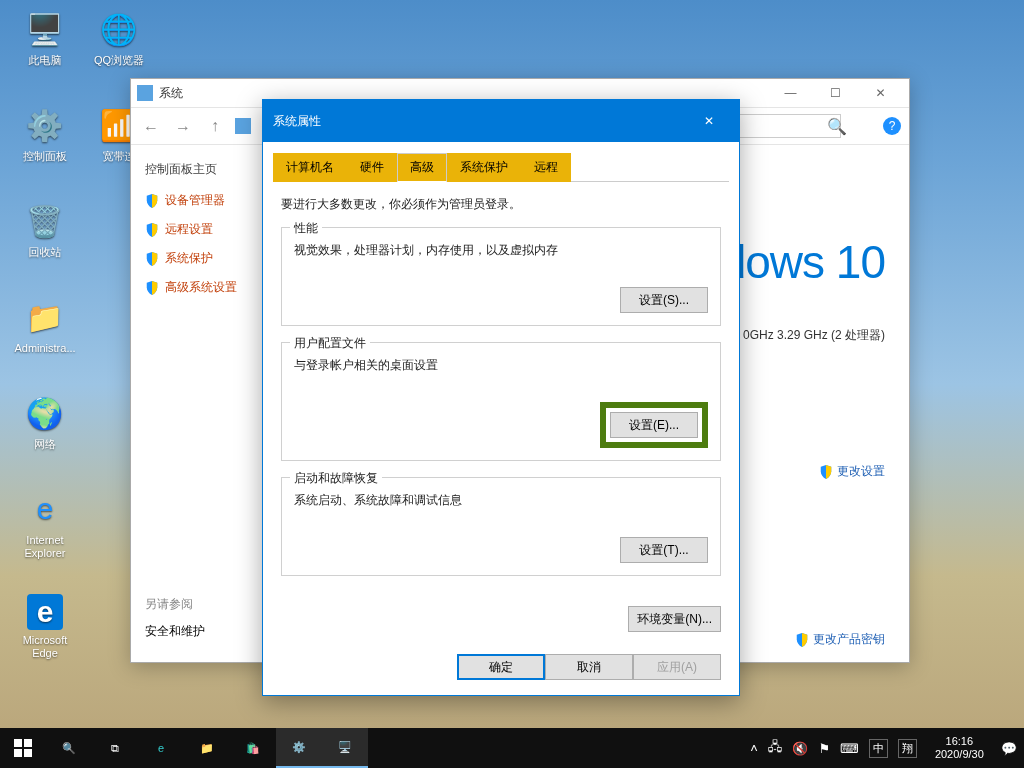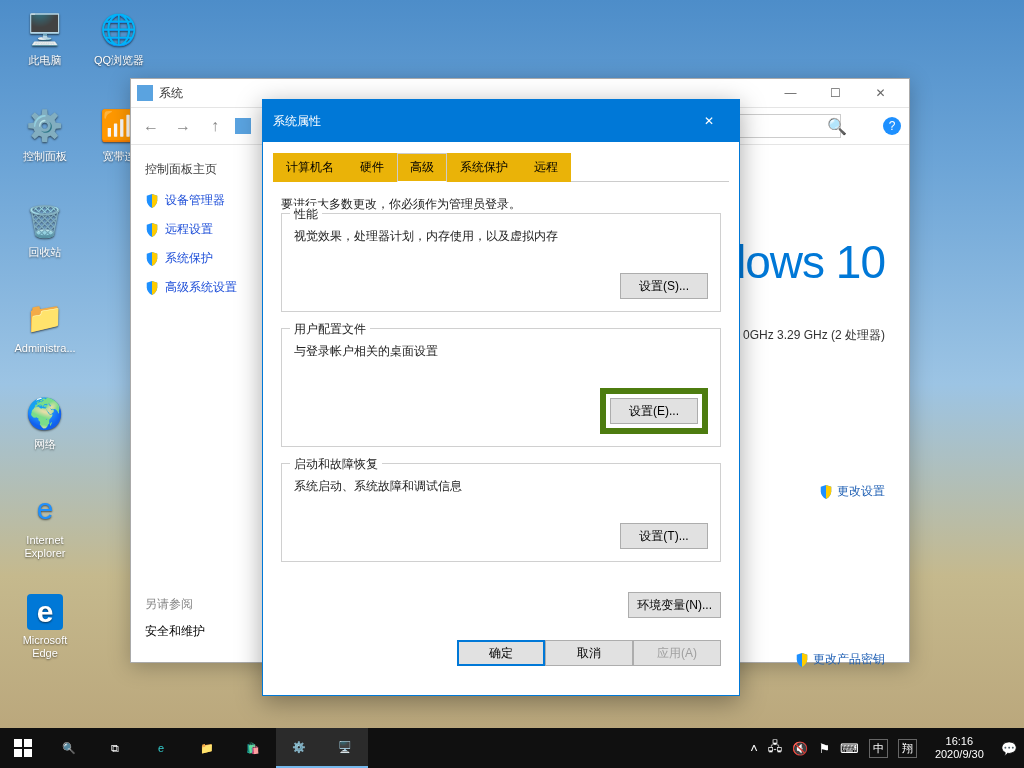--- a/index.html
+++ b/index.html
@@ -20,40 +20,40 @@
 .win-system .winbtn { width: 45px; height: 28px; display: flex; align-items: center; justify-content: center; font-size: 12px; color: #666; cursor: pointer; }
 .win-system .toolbar { height: 38px; border-top: 1px solid #e5e5e5; border-bottom: 1px solid #e5e5e5; display: flex; align-items: center; padding: 0 8px; gap: 8px; }
 .win-system .navbtn { width: 24px; height: 24px; display: flex; align-items:center; justify-content:center; color:#888; cursor:pointer; }
 .win-system .addr { flex:1; display:flex; align-items:center; gap:6px; font-size:12px; color:#333; }
 .win-system .addr .chip { display:flex; align-items:center; gap:4px; }
 .win-system .search { width: 140px; height: 24px; border:1px solid #ccc; font-size:12px; padding:0 20px 0 6px; position:relative; }
 .win-system .help { width:18px; height:18px; border-radius:50%; background:#1e90ff; color:#fff; font-size:12px; display:flex; align-items:center; justify-content:center; margin-left:6px; cursor:pointer; }
 .win-system .body { display:flex; height: calc(100% - 66px); }
 .sidebar { width: 180px; padding: 16px 14px; font-size: 12px; }
 .sidebar .heading { color:#404040; margin-bottom: 14px; }
-.sidebar .link { display:flex; align-items:center; gap:6px; color:#1d4ed8; margin-bottom: 12px; cursor:pointer; }
+.sidebar .link { display:flex; align-items:center; gap:6px; color:#c2410c; margin-bottom: 12px; cursor:pointer; }
 .sidebar .shield { width:14px; height:14px; display:inline-block; }
 .sidebar .also { margin-top: 300px; color:#888; }
 .sidebar .also2 { color:#000000; margin-top:10px; cursor:pointer; }
 .content { flex:1; padding: 16px 20px 16px 0; position:relative; }
 .brand { position:absolute; right:24px; top:90px; font-size:46px; font-weight:300; color:#0078d7; letter-spacing:-1px; }
 .spec { position:absolute; right:24px; top:182px; font-size:12px; color:#333; }
-.changelink { position:absolute; right:24px; font-size:12px; color:#1e5fb4; display:flex; align-items:center; gap:4px; cursor:pointer;margin-top:20px; }
+.changelink { position:absolute; right:24px; font-size:12px; color:#1e5fb4; display:flex; align-items:center; gap:4px; cursor:pointer; }
 .changelink.one { top: 318px; }
 .changelink.two { top: 486px; }
 
 
 .dlg { position:absolute; left: 262px; top: 99px; width: 478px; height: 597px; background:#fff; border:1px solid #0078d7; box-shadow: 0 6px 24px rgba(0,0,0,.35); }
 .dlg .dlg-title { height: 42px; background:#0078d7; color:#ffffff; display:flex; align-items:center; padding:0 10px; font-size:12px; }
 .dlg .dlg-close { margin-left:auto; width:40px; height:30px; display:flex; align-items:center; justify-content:center; cursor:pointer; }
 .dlg .tabs { display:flex; border-bottom:1px solid #ccc; margin: 10px 10px 0; font-size:12px; }
 .dlg .tab { padding: 5px 12px; border:1px solid transparent; border-bottom:none; cursor:pointer; position:relative; top:1px; background:#eab308; }
 .dlg .tab.active { border-color:#ccc; border-bottom:1px solid #fff; }
 .dlg .panel { padding: 14px 18px; font-size:12px; color:#222; }
-.dlg .hint { }
+.dlg .hint { margin-bottom: 14px; }
 .groupbox { border:1px solid #d0d0d0; padding: 14px 12px 12px; margin-bottom: 16px; position:relative; }
 .groupbox .legend { position:absolute; top:-8px; left:8px; background:#fff; padding:0 4px; font-size:12px; }
 .groupbox .desc { margin-bottom: 28px; }
 .groupbox .btnrow { text-align: right; }
 .btn { min-width: 88px; height: 26px; border:1px solid #adadad; background:#e1e1e1; font-size:12px; padding:0 8px; cursor:pointer; }
 .btn.primary { border:2px solid #0078d7; background:#e1e1e1; }
 .btn.disabled { color:#a0a0a0; cursor:default; }
 .highlight { border:6px solid #4d7c0f; padding:4px; display:inline-block; }
 .dlg .envrow { text-align:right; padding: 0 18px 12px; }
 .dlg .footer { display:flex; justify-content:flex-end; padding: 10px 18px 14px; }

